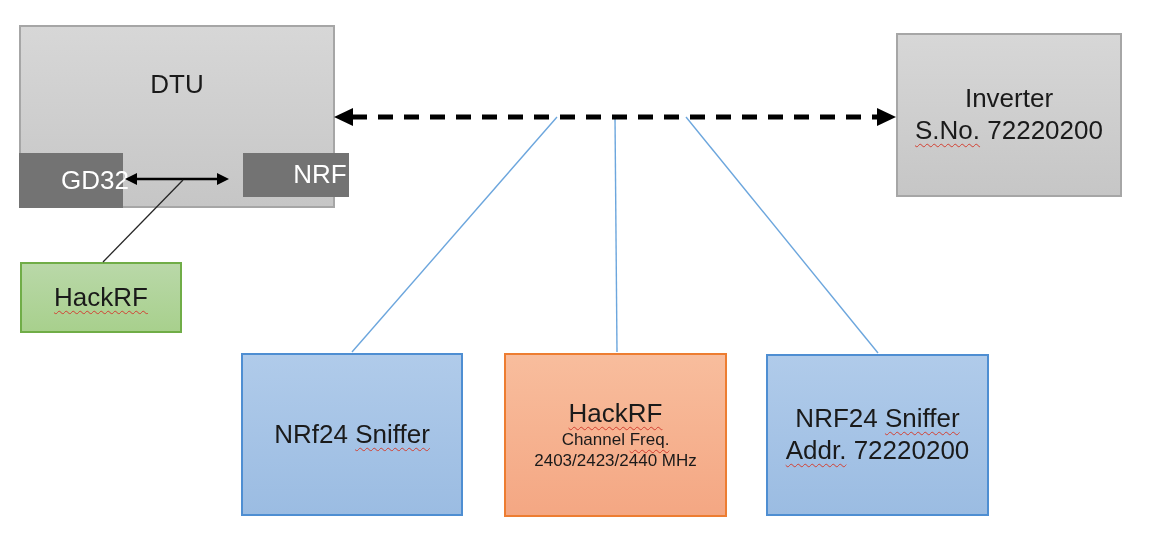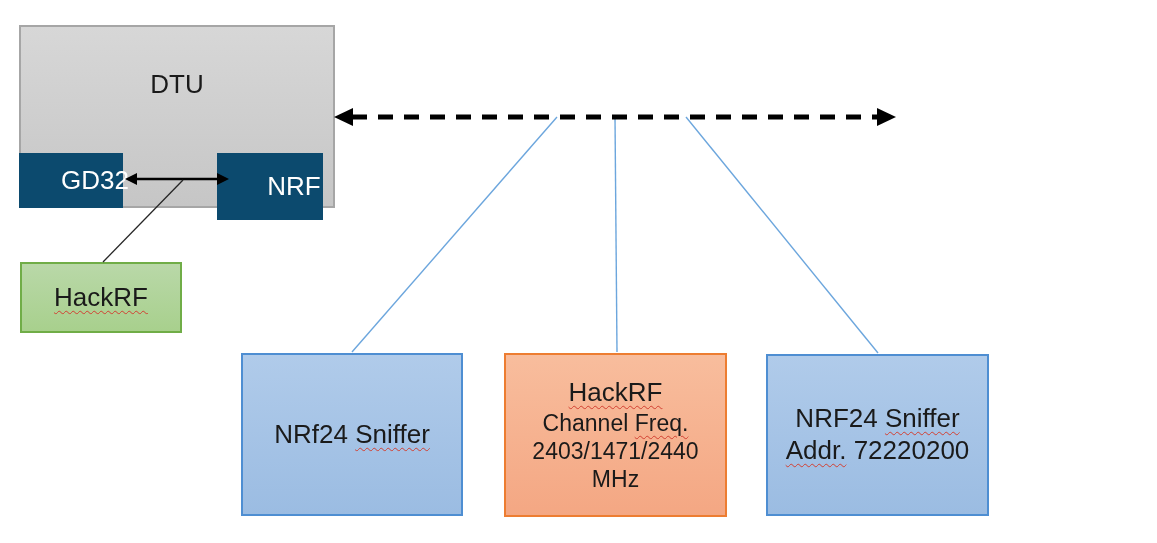--- a/index.html
+++ b/index.html
@@ -4,32 +4,32 @@
 <style>
   html,body{margin:0;padding:0;background:#fff;}
   #canvas{
     position:relative;width:1157px;height:543px;background:#ffffff;
     font-family:"Liberation Sans","DejaVu Sans",sans-serif;color:#1a1a1a;overflow:hidden;
   }
   .box{position:absolute;box-sizing:border-box;display:flex;flex-direction:column;
        align-items:center;justify-content:center;text-align:center;}
   .line{line-height:1.23;}
   .lg{font-size:26px;}
-  .md{font-size:23px;}
+  .md{font-size:17px;}
   .sq{text-decoration-line:underline;text-decoration-style:wavy;
       text-decoration-color:#d23f31;text-decoration-thickness:1px;text-underline-offset:4px;}
 
   .dtu{left:19px;top:25px;width:316px;height:183px;
        background:linear-gradient(#d7d7d7,#c6c6c6);border:2px solid #a6a6a6;
        padding-bottom:64px;}
   .inverter{left:896px;top:33px;width:226px;height:164px;
        background:linear-gradient(#d7d7d7,#c6c6c6);border:2px solid #a6a6a6;}
-  .chip{background:#0c4a6e;color:#fff;z-index:3;padding-left:48px;}
+  .chip{background:#737373;color:#fff;z-index:3;padding-left:48px;}
   .gd32{left:19px;top:153px;width:104px;height:55px;}
-  .nrfchip{left:217px;top:153px;width:106px;height:67px;}
+  .nrfchip{left:243px;top:153px;width:106px;height:44px;}
   .logic{left:20px;top:262px;width:162px;height:71px;
        background:linear-gradient(#b9d8a8,#a8d08d);border:2px solid #70ad47;}
   .snifferL{left:241px;top:353px;width:222px;height:163px;
        background:linear-gradient(#b0cbea,#9bbce2);border:2px solid #4e8ed2;}
   .hackrf{left:504px;top:353px;width:223px;height:164px;
        background:linear-gradient(#f8bd9d,#f4a episodio);border:2px solid #ed7d31;justify-content:center;}
   
   .hackrf{background:linear-gradient(#f8bd9d,#f4a783);border:2px solid #ed7d31;}
   .snifferR{left:766px;top:354px;width:223px;height:162px;
        background:linear-gradient(#b0cbea,#9bbce2);border:2px solid #4e8ed2;}
@@ -50,29 +50,33 @@
   </div>
 
   <div class="box chip nrfchip">
     <div class="line lg">NRF</div>
   </div>
 
   <div class="box logic">
     <div class="line lg sq">HackRF</div>
   </div>
 
+  <div class="box inverter">
+    <div class="line lg">Inverter</div>
+    <div class="line lg"><span class="sq">S.No.</span> <span>72220200</span></div>
+  </div>
 
   <div class="box snifferL">
     <div class="line lg"><span>NRf24</span> <span class="sq">Sniffer</span></div>
   </div>
 
   <div class="box hackrf">
     <div class="line lg sq">HackRF</div>
     <div class="line md"><span>Channel</span> <span class="sq">Freq.</span></div>
-    <div class="line md">2403/1471/2440 MHz</div>
+    <div class="line md">2403/2423/2440 MHz</div>
   </div>
 
   <div class="box snifferR">
     <div class="line lg"><span>NRF24</span> <span class="sq">Sniffer</span></div>
     <div class="line lg"><span class="sq">Addr.</span> <span>72220200</span></div>
   </div>
 
   <svg class="overlay" width="1157" height="543" viewBox="0 0 1157 543">
 
     <g>

